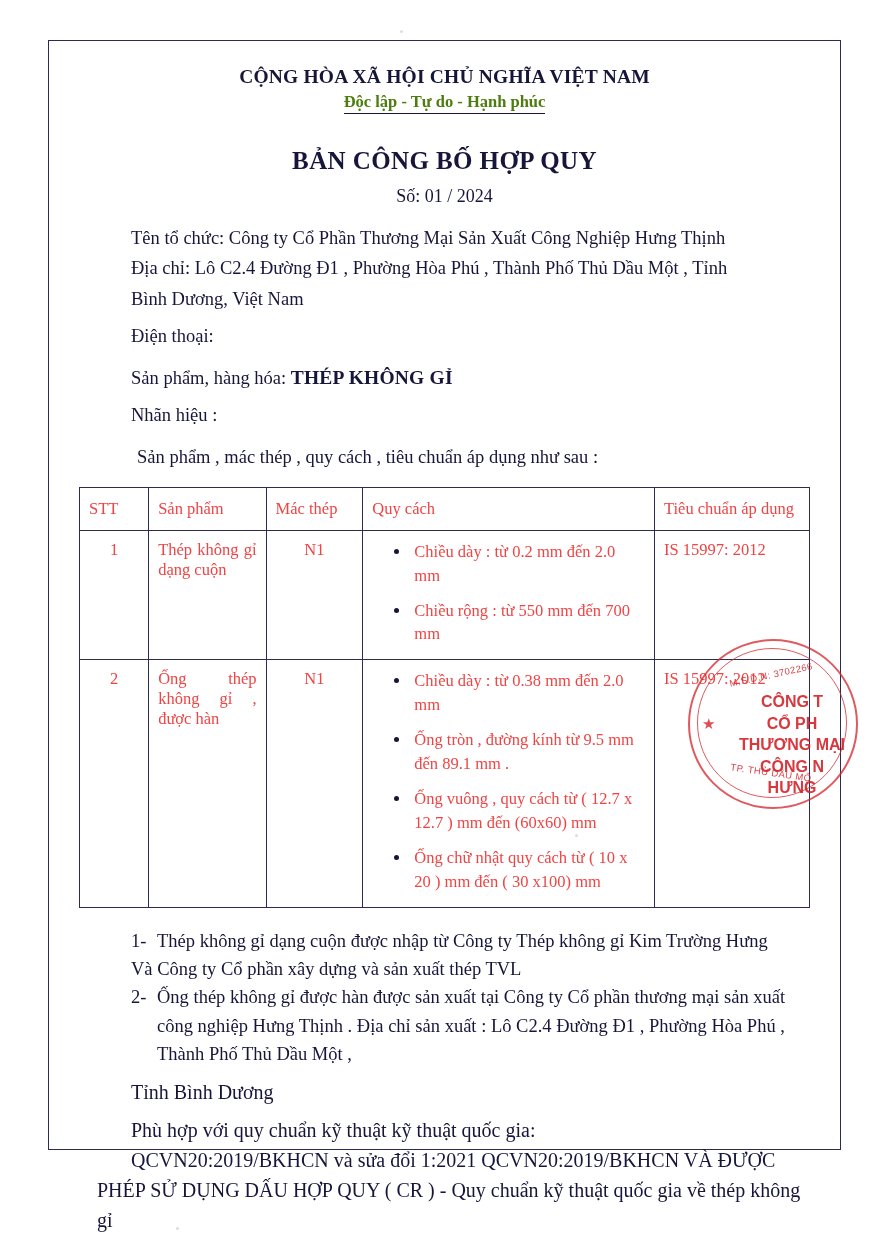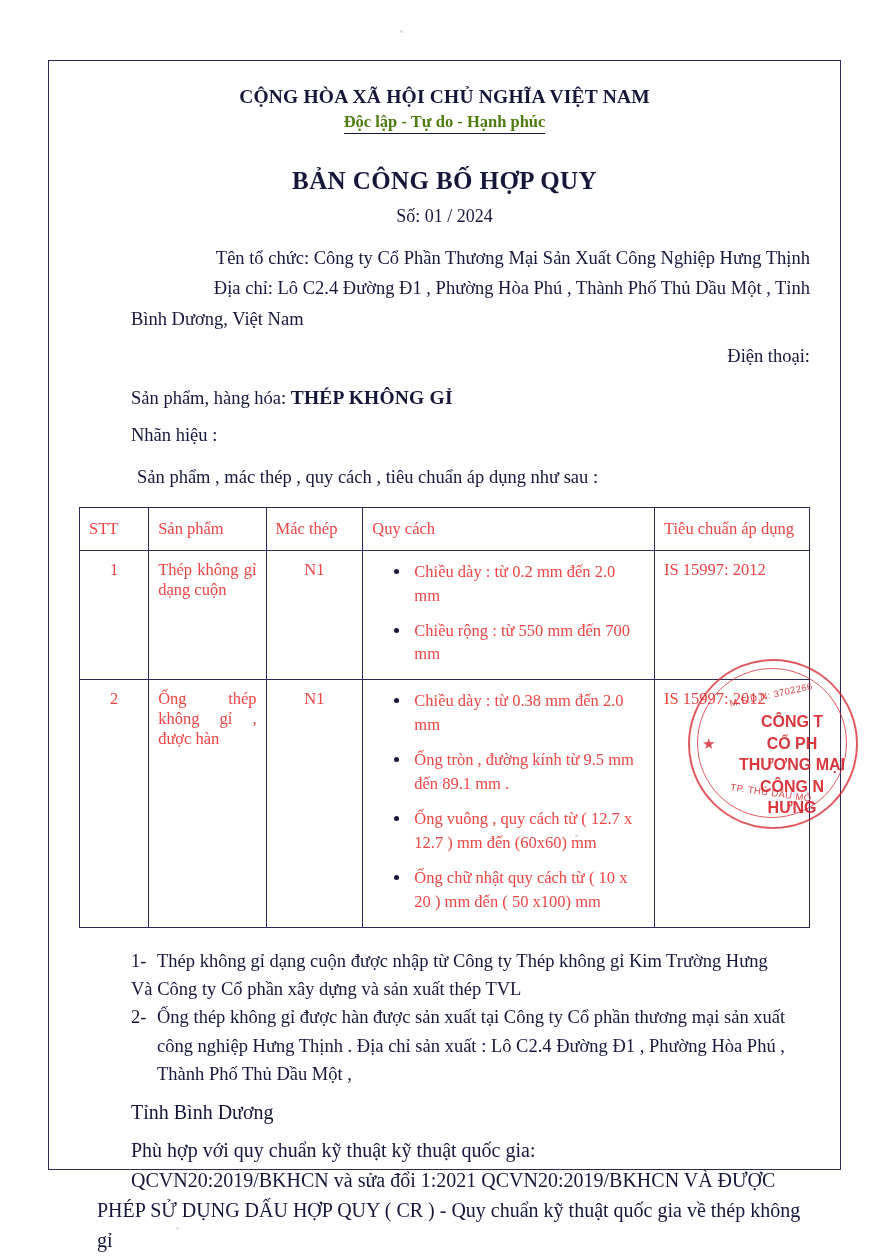--- a/index.html
+++ b/index.html
@@ -13,21 +13,21 @@
     font-family: "Liberation Serif", serif;
     color: #1a1a2e;
     position: relative;
     overflow: hidden;
   }
 
   
   .page-frame {
     position: absolute;
     left: 48px;
-    top: 60px;
+    top: 40px;
     width: 793px;
     height: 1110px;
     border: 1.5px solid #2b2b55;
     box-sizing: border-box;
   }
 
   .page-inner {
     position: absolute;
     left: 0;
     top: 0;
@@ -74,21 +74,21 @@
     color: #16163a;
   }
 
   
   .body-block {
     margin-top: 17px;
     font-size: 18.5px;
     line-height: 1.52;
     color: #16163a;
   }
-  .p-indent-1 { padding-left: 52px; text-indent: 0; margin-bottom: 2px; text-align: right; }
+  .p-indent-1 { padding-left: 52px; text-indent: 0; margin-bottom: 2px; }
   .p-indent-2 { padding-left: 52px; margin-bottom: 2px; }
   .p-indent-3 { padding-left: 58px; margin-bottom: 2px; }
   .p-plain    { padding-left: 52px; margin-bottom: 2px; }
   .gap-top-8  { margin-top: 9px; }
   .gap-top-12 { margin-top: 13px; }
   .product-name { font-weight: bold; font-size: 19.5px; letter-spacing: .2px; }
 
   
   table.spec-table {
     margin-top: 16px;
@@ -286,21 +286,21 @@
         </tr>
         <tr>
           <td class="c-stt">2</td>
           <td class="just">Ống thép không gỉ , được hàn</td>
           <td class="c-mac">N1</td>
           <td>
             <ul class="qc-list">
               <li>Chiều dày : từ 0.38 mm đến 2.0 mm</li>
               <li>Ống tròn , đường kính từ 9.5 mm đến 89.1 mm .</li>
               <li>Ống vuông , quy cách từ ( 12.7 x 12.7 ) mm đến (60x60) mm</li>
-              <li>Ống chữ nhật quy cách từ ( 10 x 20 ) mm đến ( 50 x100) mm</li>
+              <li>Ống chữ nhật quy cách từ ( 10 x 20 ) mm đến ( 30 x100) mm</li>
             </ul>
           </td>
           <td>IS 15997: 2012</td>
         </tr>
       </tbody>
     </table>
 
     <div class="notes">
       <div class="note-row">
         <span class="note-num">1-</span>

